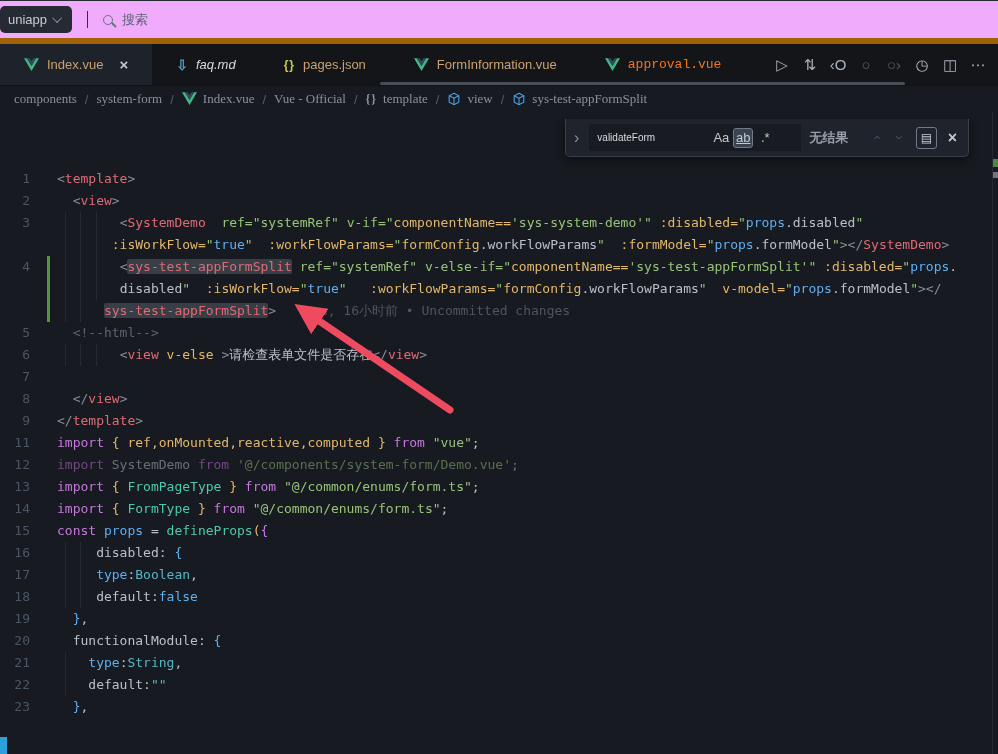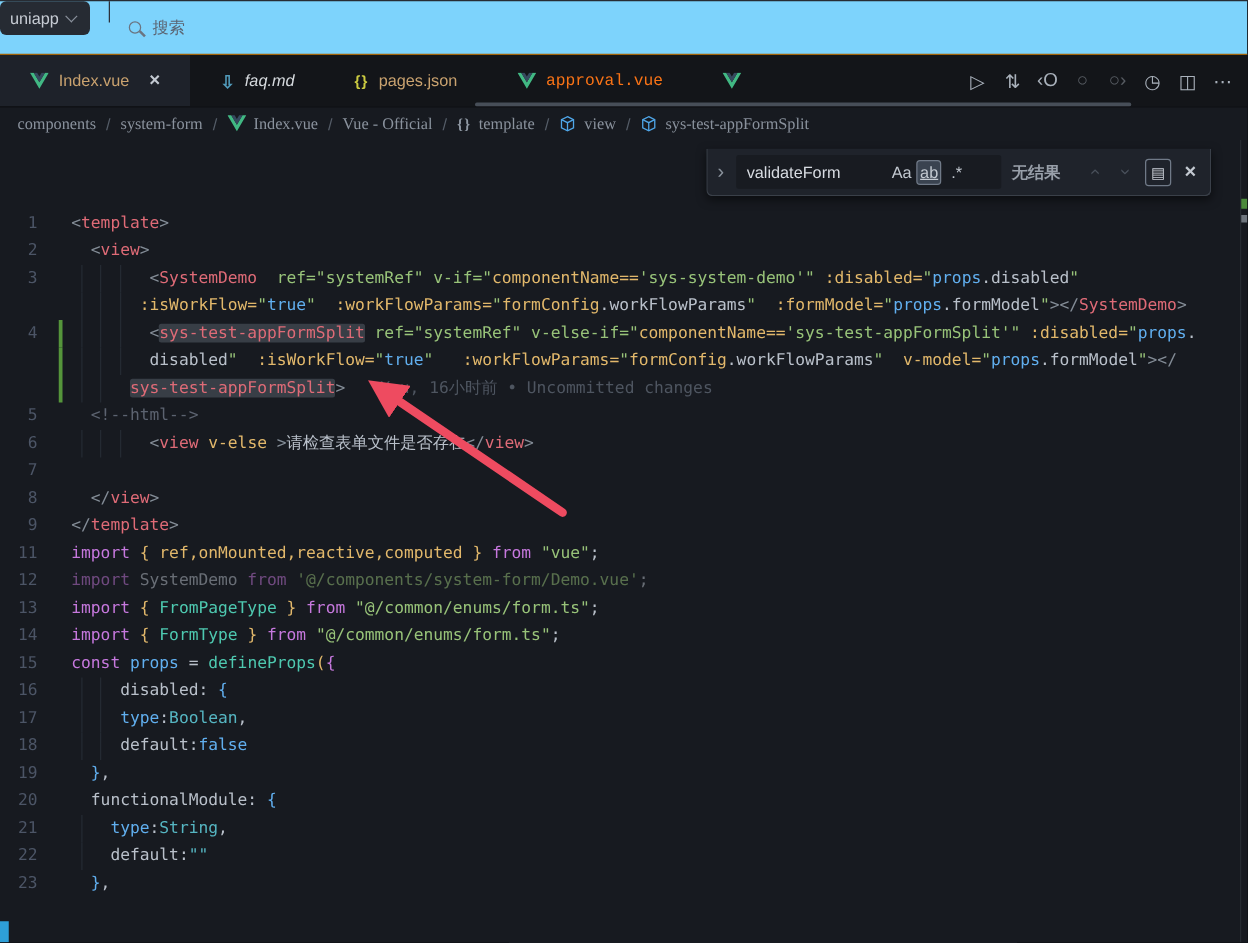--- a/index.html
+++ b/index.html
@@ -4,22 +4,22 @@
 <style>
   * { margin:0; padding:0; box-sizing:border-box; }
   html,body { background:#0e1013; }
   .win {
     position:relative; width:998px; height:754px; overflow:hidden;
     background:#171a20; font-family:"Liberation Sans", sans-serif; color:#b9c0ca;
     font-size:13px;
   }
   
   .titlebar {
-    height:44px; background:#7dd3fc; display:flex; 
-    border-top:1px solid #272c33; border-bottom:1px solid #a16207;
+    height:44px; background:#f0abfc; display:flex; align-items:center;
+    border-top:1px solid #272c33; border-bottom:6px solid #a16207;
   }
   .proj-chip {
     height:27px; background:#262b33; border-radius:5px; display:flex; align-items:center;
     gap:8px; padding:0 10px 0 8px; color:#c7ccd4; cursor:pointer;
   }
   .chev-down {
     width:7px; height:7px; border-left:1.6px solid #8a919c; border-bottom:1.6px solid #8a919c;
     transform:rotate(-45deg) translateY(-2px);
   }
   .tb-divider { width:1px; height:17px; background:#2c313a; margin:0 15px; }
@@ -63,21 +63,21 @@
   .tk-ty { color:#4ec9b0; } .tk-cy { color:#56b6c2; } .tk-c { color:#5c6370; }
   
   .find {
     position:absolute; top:7px; right:29px; width:404px; height:38px; z-index:20;
     background:#1f232b; border:1px solid #3a4049; border-top:none; border-radius:0 0 5px 5px;
     display:flex; align-items:center; gap:8px; padding:0 8px 0 6px;
     box-shadow:0 3px 8px rgba(0,0,0,.5);
   }
   .find-caret { color:#8a929c; font-size:16px; padding:0 2px; cursor:pointer; }
   .find-input { display:flex; align-items:center; background:#181b21; border-radius:2px; height:27px; padding:0 3px 0 8px; flex:0 0 212px; }
-  .find-input input { background:transparent; border:none; outline:none; color:#d8dce2; font-size:13px; font-family:"Liberation Sans",sans-serif; width:112px; }
+  .find-input input { background:transparent; border:none; outline:none; color:#d8dce2; font-size:10px; font-family:"Liberation Sans",sans-serif; width:112px; }
   .tog { width:20px; height:20px; display:flex; align-items:center; justify-content:center; font-size:13px; color:#c2c8d0; border-radius:3px; margin-left:2px; border:1px solid transparent; cursor:pointer; }
   .tog.active { background:#3a4350; border-color:#707a88; text-decoration:underline; }
   .find-results { color:#989fa9; min-width:50px;font-weight:bold; }
   .nav { color:#4a515c; font-size:15px; width:18px; text-align:center; cursor:pointer; display:inline-block; }
   .nav.up { transform:rotate(-90deg); }
   .nav.down { transform:rotate(90deg); }
   .selfind { width:22px; height:22px; display:flex; align-items:center; justify-content:center; border:1px solid #707a88; border-radius:3px; color:#c9ced6; font-size:12px; cursor:pointer; }
   .find-close { color:#c3c9d1; font-size:16px; font-weight:bold; padding:0 3px; cursor:pointer; }
   
   .arrow-overlay { position:absolute; left:0; top:0; width:998px; height:642px; z-index:15; pointer-events:none; }
@@ -116,20 +116,29 @@
           <span class="lbl" style="color: rgb(201, 162, 111);">Index.vue</span>
           <span class="close">×</span>
         </div>
         <div class="tab italic">
           <span class="icon-mdarrow" style="display: inline-flex; align-items: center;">⇩</span>
           <span class="lbl" style="color: rgb(214, 218, 222);">faq.md</span>
         </div>
         <div class="tab">
           <span class="icon-braces" style="display: inline-flex; align-items: center;">{}</span>
           <span class="lbl" style="color: rgb(201, 162, 111);">pages.json</span>
+        </div>
+        <div class="tab">
+          <span style="display: inline-flex; align-items: center;">
+            <svg width="15" height="14" viewBox="0 0 24 22">
+              <path fill="#41b883" d="M0 0h4.8L12 12.4 19.2 0H24L12 20.7z"></path>
+              <path fill="#35495e" d="M4.8 0h4.3L12 5l2.9-5h4.3L12 12.4z"></path>
+            </svg>
+          </span>
+          <span class="lbl" style="color: rgb(201, 162, 111);">FormInformation.vue</span>
         </div>
         <div class="tab">
           <span style="display: inline-flex; align-items: center;">
             <svg width="15" height="14" viewBox="0 0 24 22">
               <path fill="#41b883" d="M0 0h4.8L12 12.4 19.2 0H24L12 20.7z"></path>
               <path fill="#35495e" d="M4.8 0h4.3L12 5l2.9-5h4.3L12 12.4z"></path>
             </svg>
           </span>
           <span class="lbl" style="color: #f97316; font-family: Liberation Mono, monospace;">approval.vue</span>
         </div>

